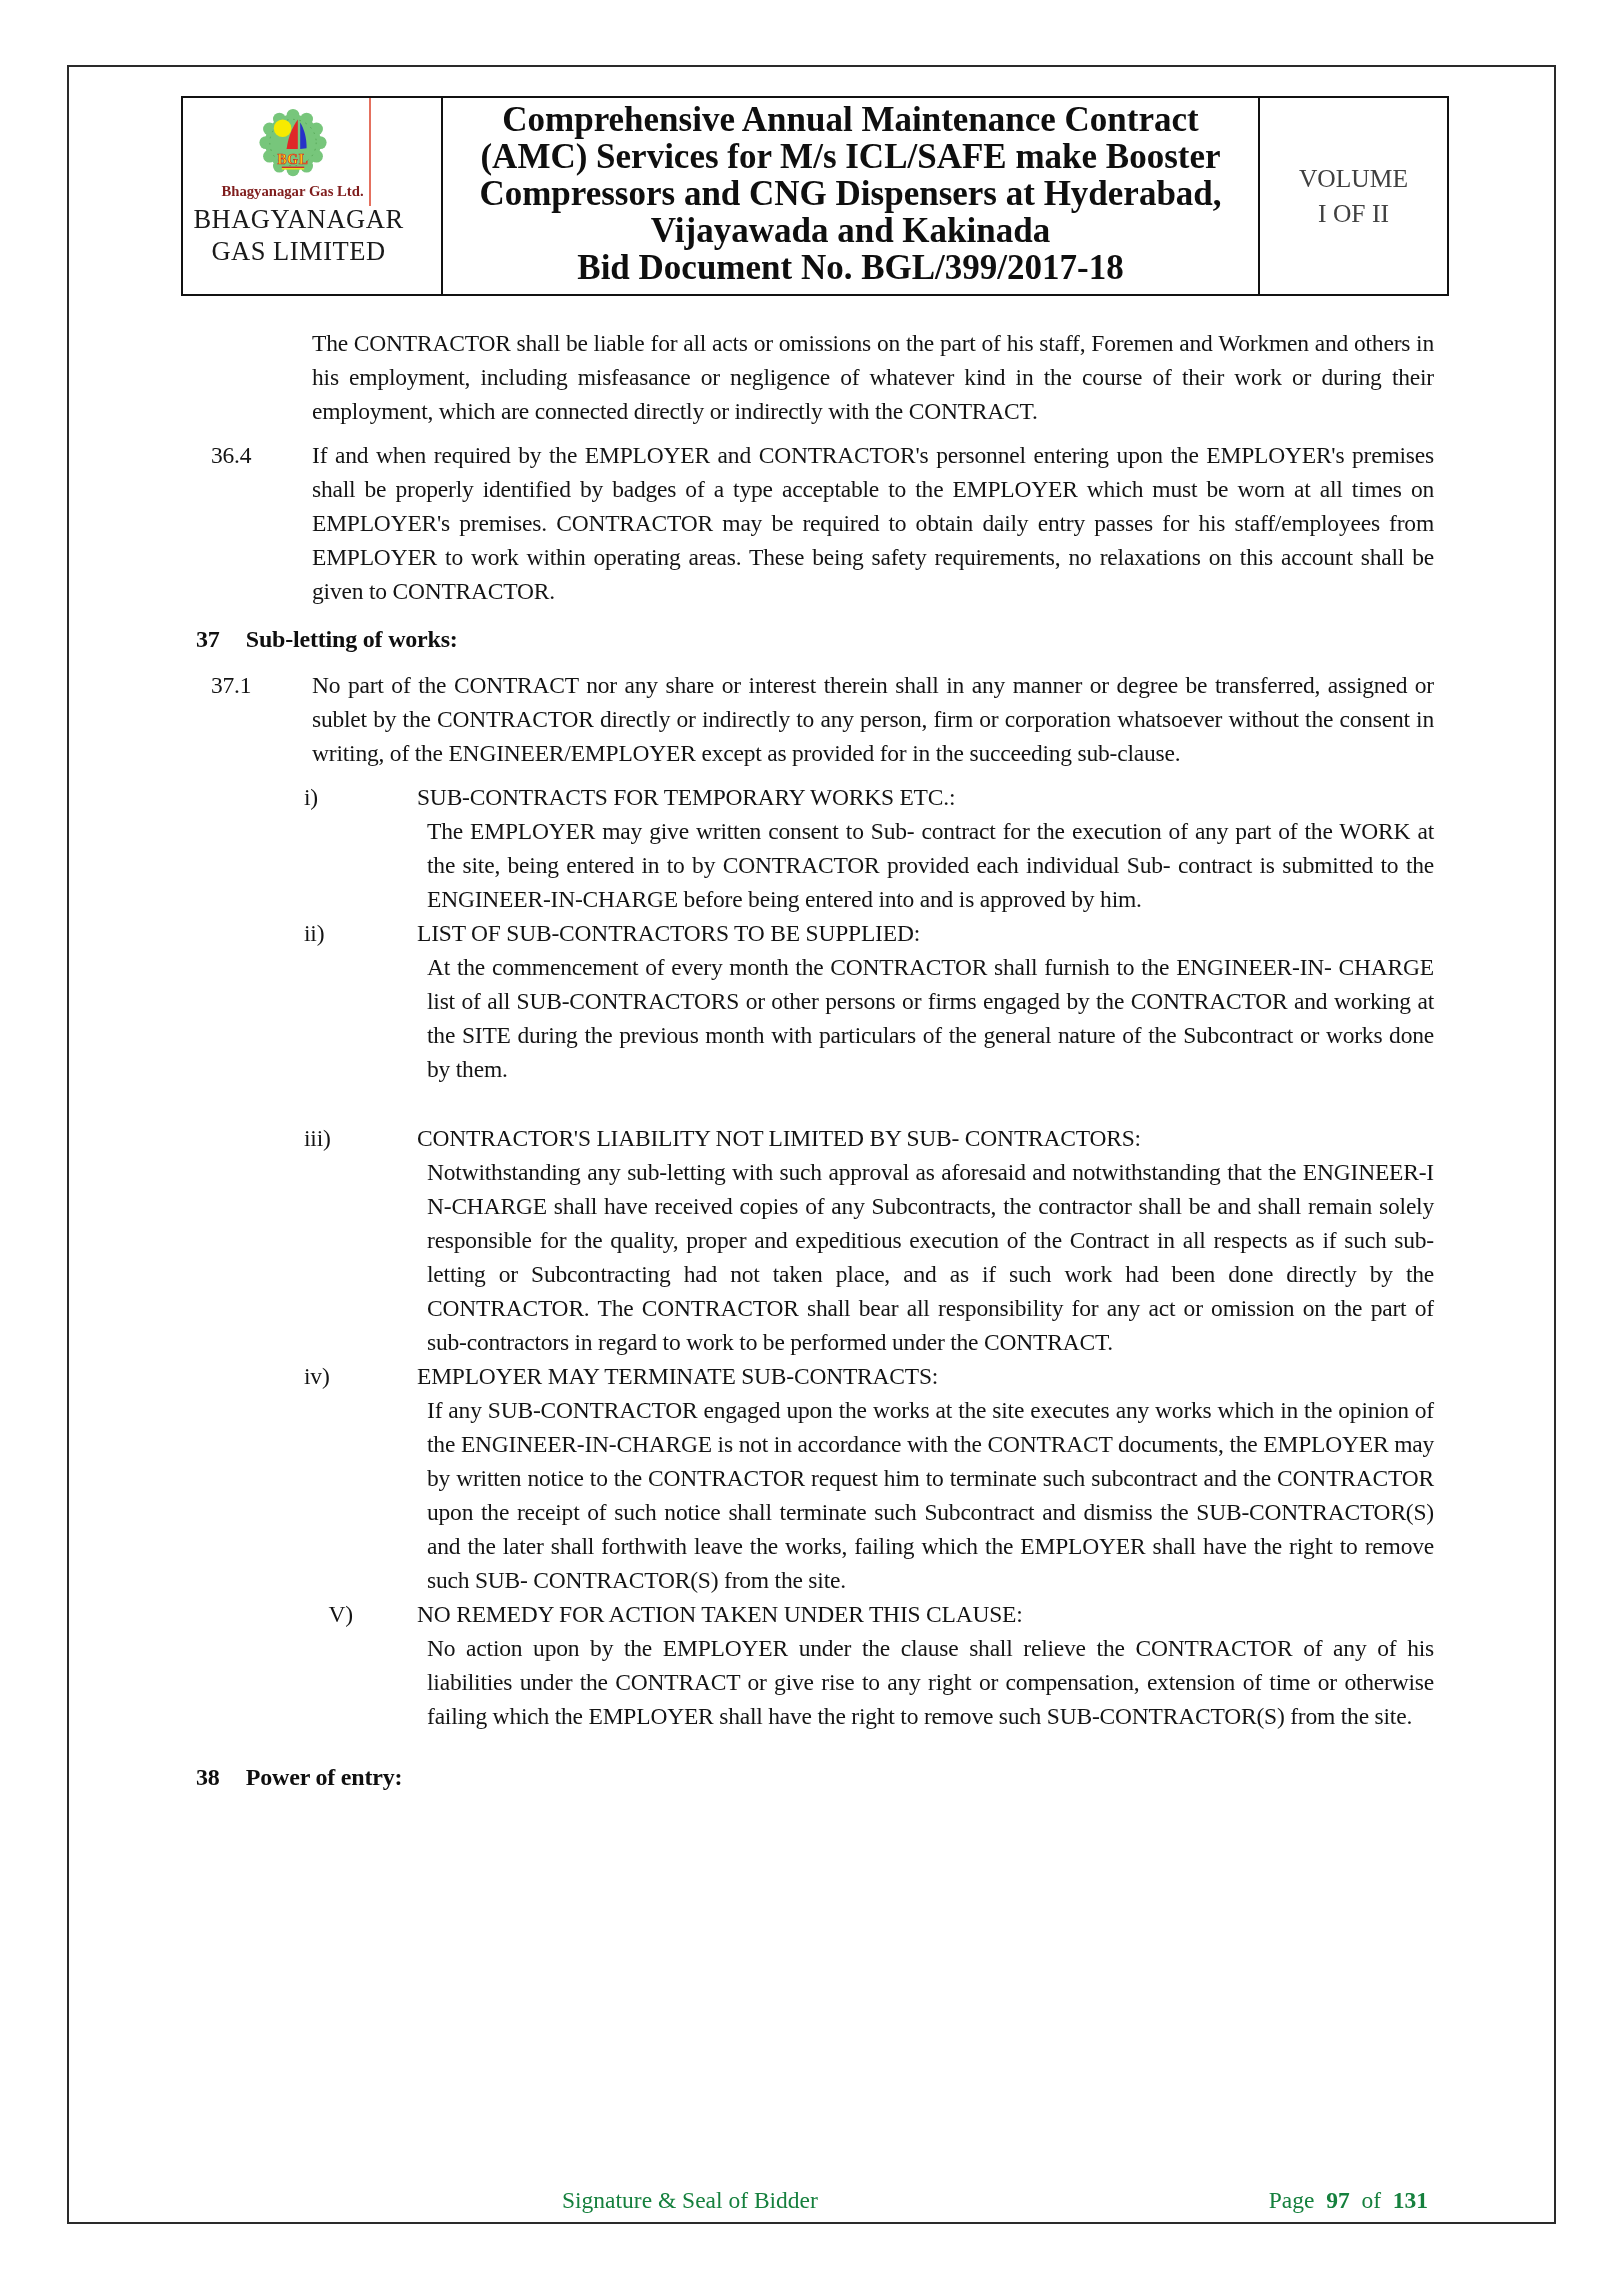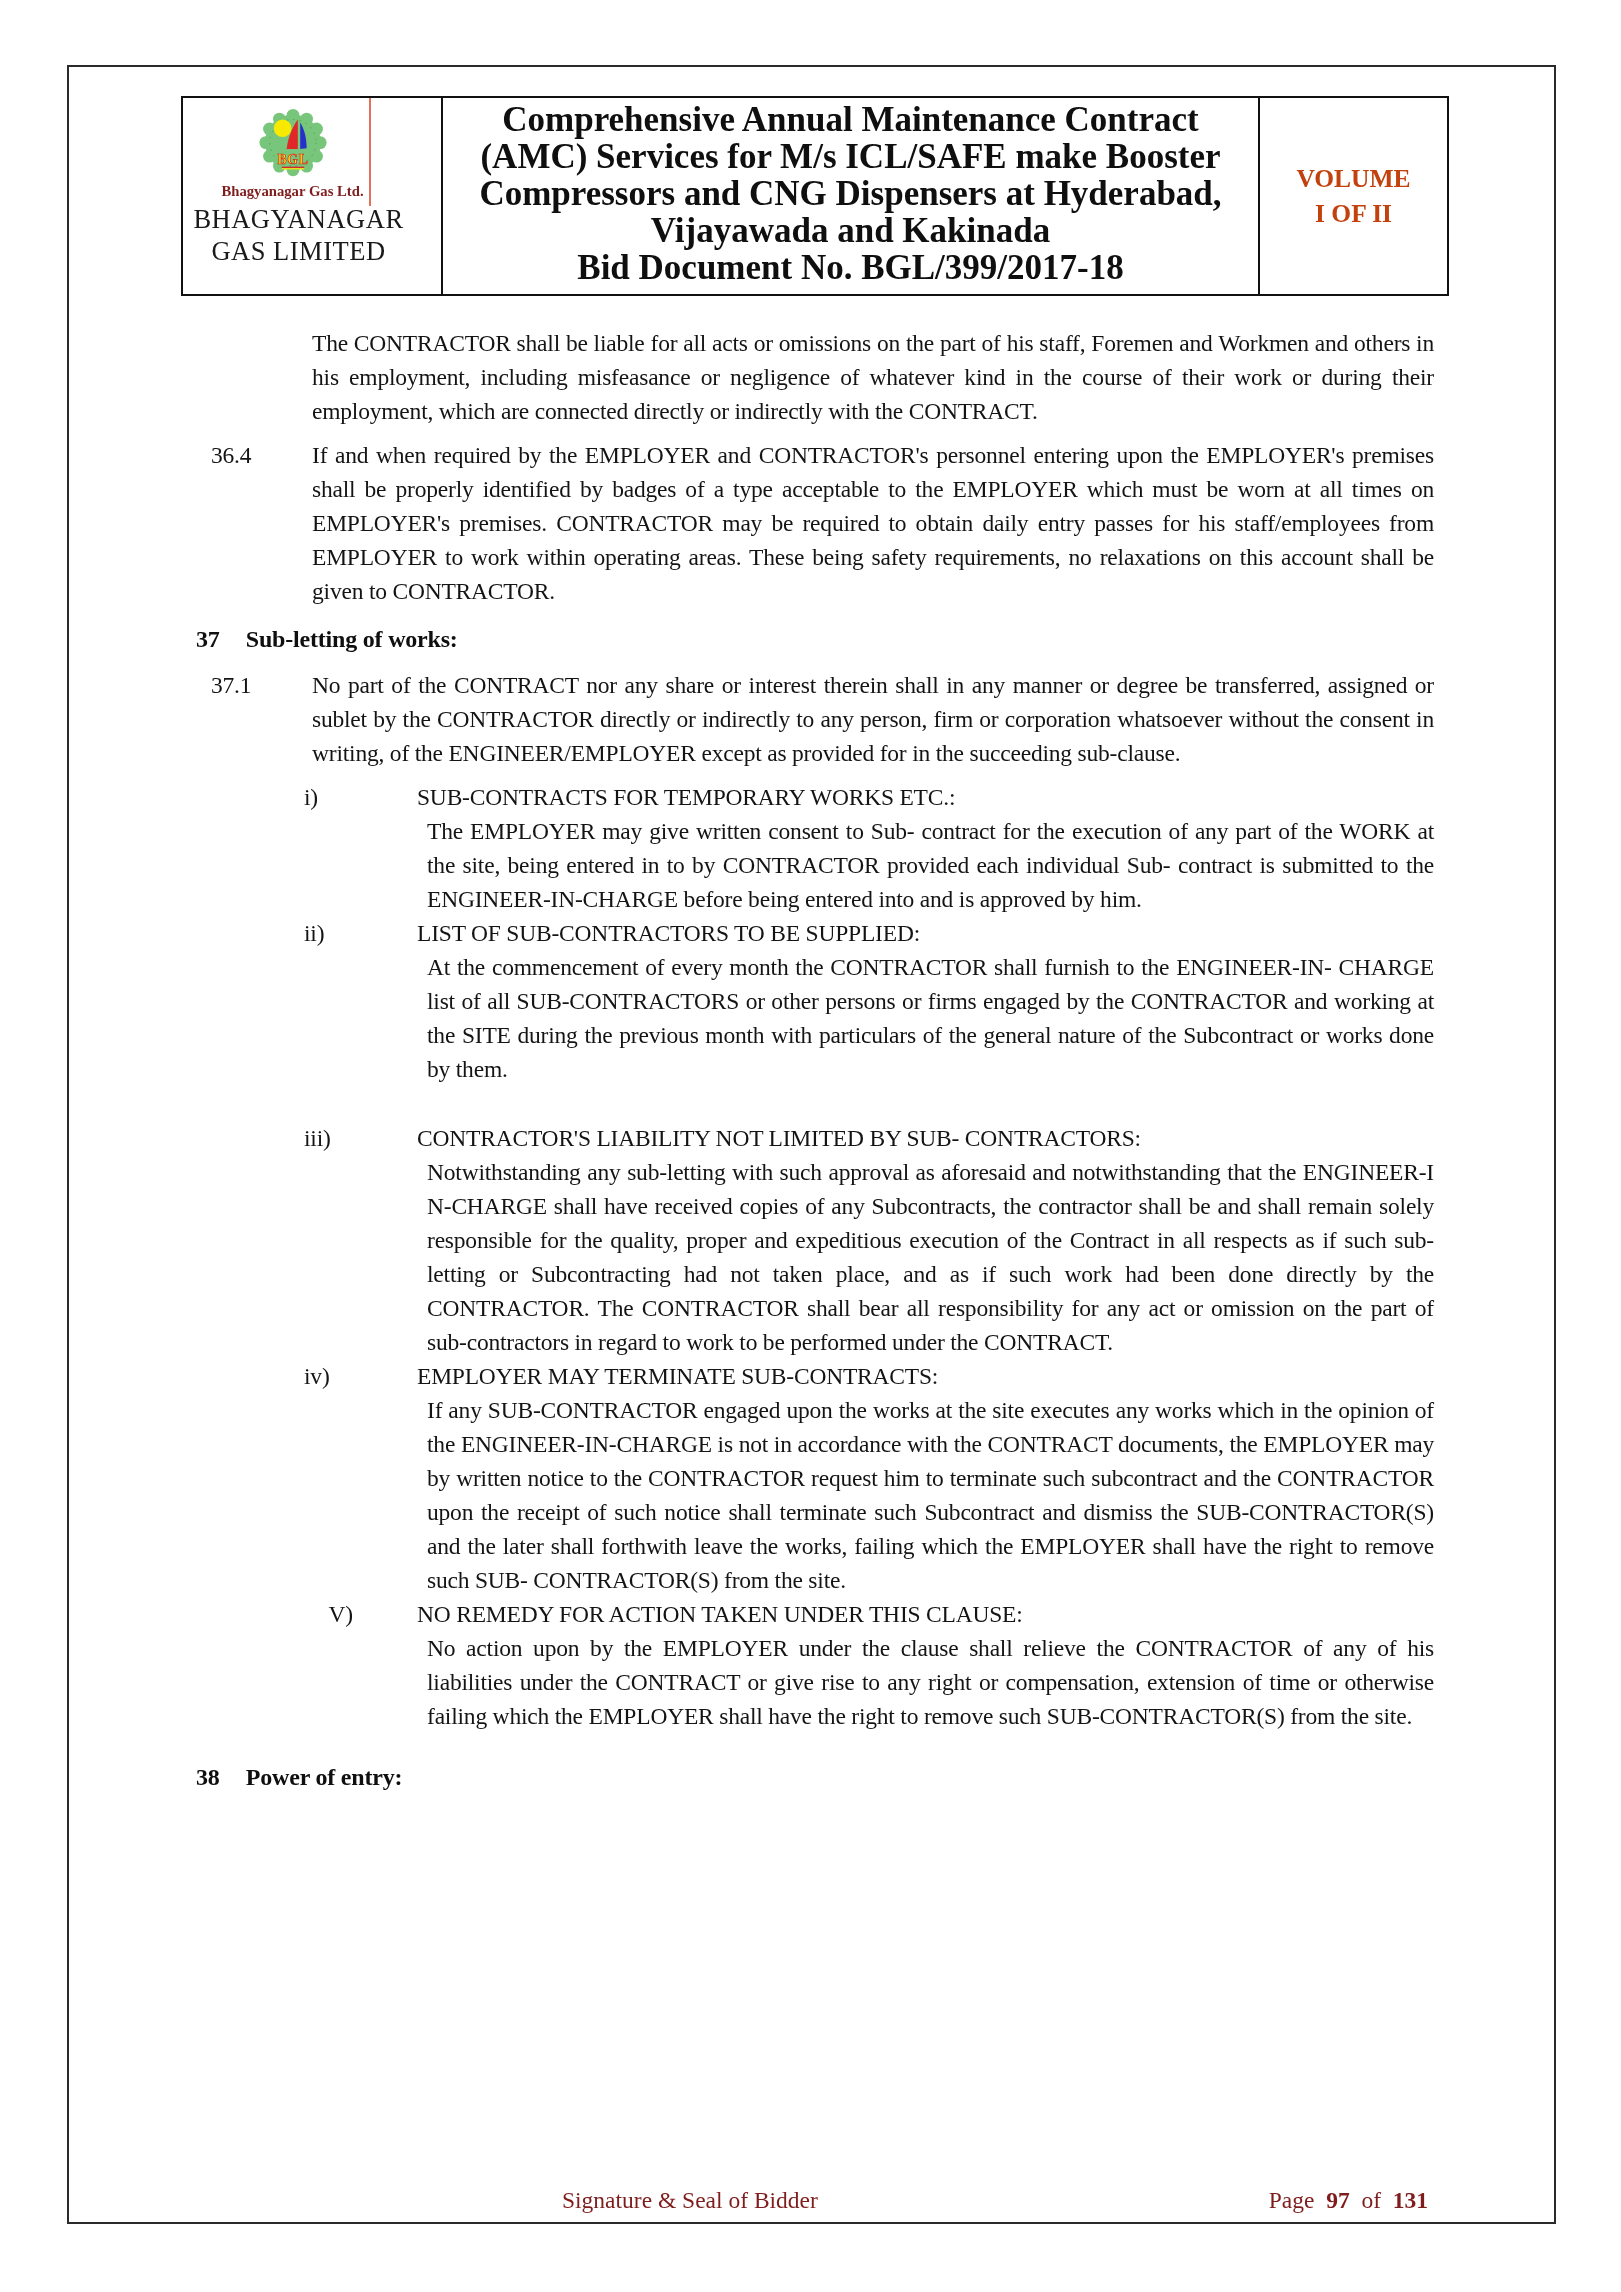--- a/index.html
+++ b/index.html
@@ -30,40 +30,40 @@
     font-size:26.5px; line-height:32px; text-align:center; color:#1a1a1a;
     margin-top:3.9px; letter-spacing:0.5px;margin-left:12px;
   }
   .title-cell {
     flex:1; text-align:center; font-weight:bold; font-size:35px; line-height:37px;
     padding:2.9px 9.8px 0 9.8px; box-sizing:border-box; color:#0f0f0f;
   }
   .volume-cell {
     width:189px; border-left:2.9px solid #111; box-sizing:border-box;
     display:flex; flex-direction:column; align-items:center; justify-content:center;
-    font-size:25.5px; line-height:35px; color:#c2410c;font-weight:bold;
+    font-size:25.5px; line-height:35px; color:#404040;
   }
   
   .content { position:absolute; left:0; top:326px; width:100%;
     font-size:23.5px; line-height:34px; letter-spacing:-0.2px; color:#141414; }
   .para { position:relative; margin:0 187px 9.8px 312px; text-align:justify; }
   .para .num { position:absolute; left:-101px; top:0; }
   .sec-head { margin:13.7px 187px 9.8px 196px; font-size:24px; line-height:37px; font-weight:bold; color:#0f0f0f; }
   .sec-head .hnum { display:inline-block; width:44px; }
   .sub { position:relative; margin:0 187px 0 304px; }
   .sub .marker { position:absolute; left:0; top:0; }
   .sub .stitle { margin-left:113px; }
   .sub .sbody { margin-left:123px; text-align:justify; }
   .mt-lg { margin-top:35px; }
   .mt-xl { margin-top:25.5px; }
   
   .footer {
     position:absolute; left:67px; top:2183px; width:1489px; box-sizing:border-box;
     padding:0 128px 0 495px; display:flex; justify-content:space-between;
-    font-size:23.5px; line-height:34px; color:#7f1d1d;
+    font-size:23.5px; line-height:34px; color:#15803d;
   }
   .page-num b { font-weight:bold; }
   .pg-part { margin-right:5.9px; }
   .pg-part:last-child { margin-right:0; }
 </style>
 </head>
 <body>
 
 <div class="page">
   <div class="outer-border"></div>

